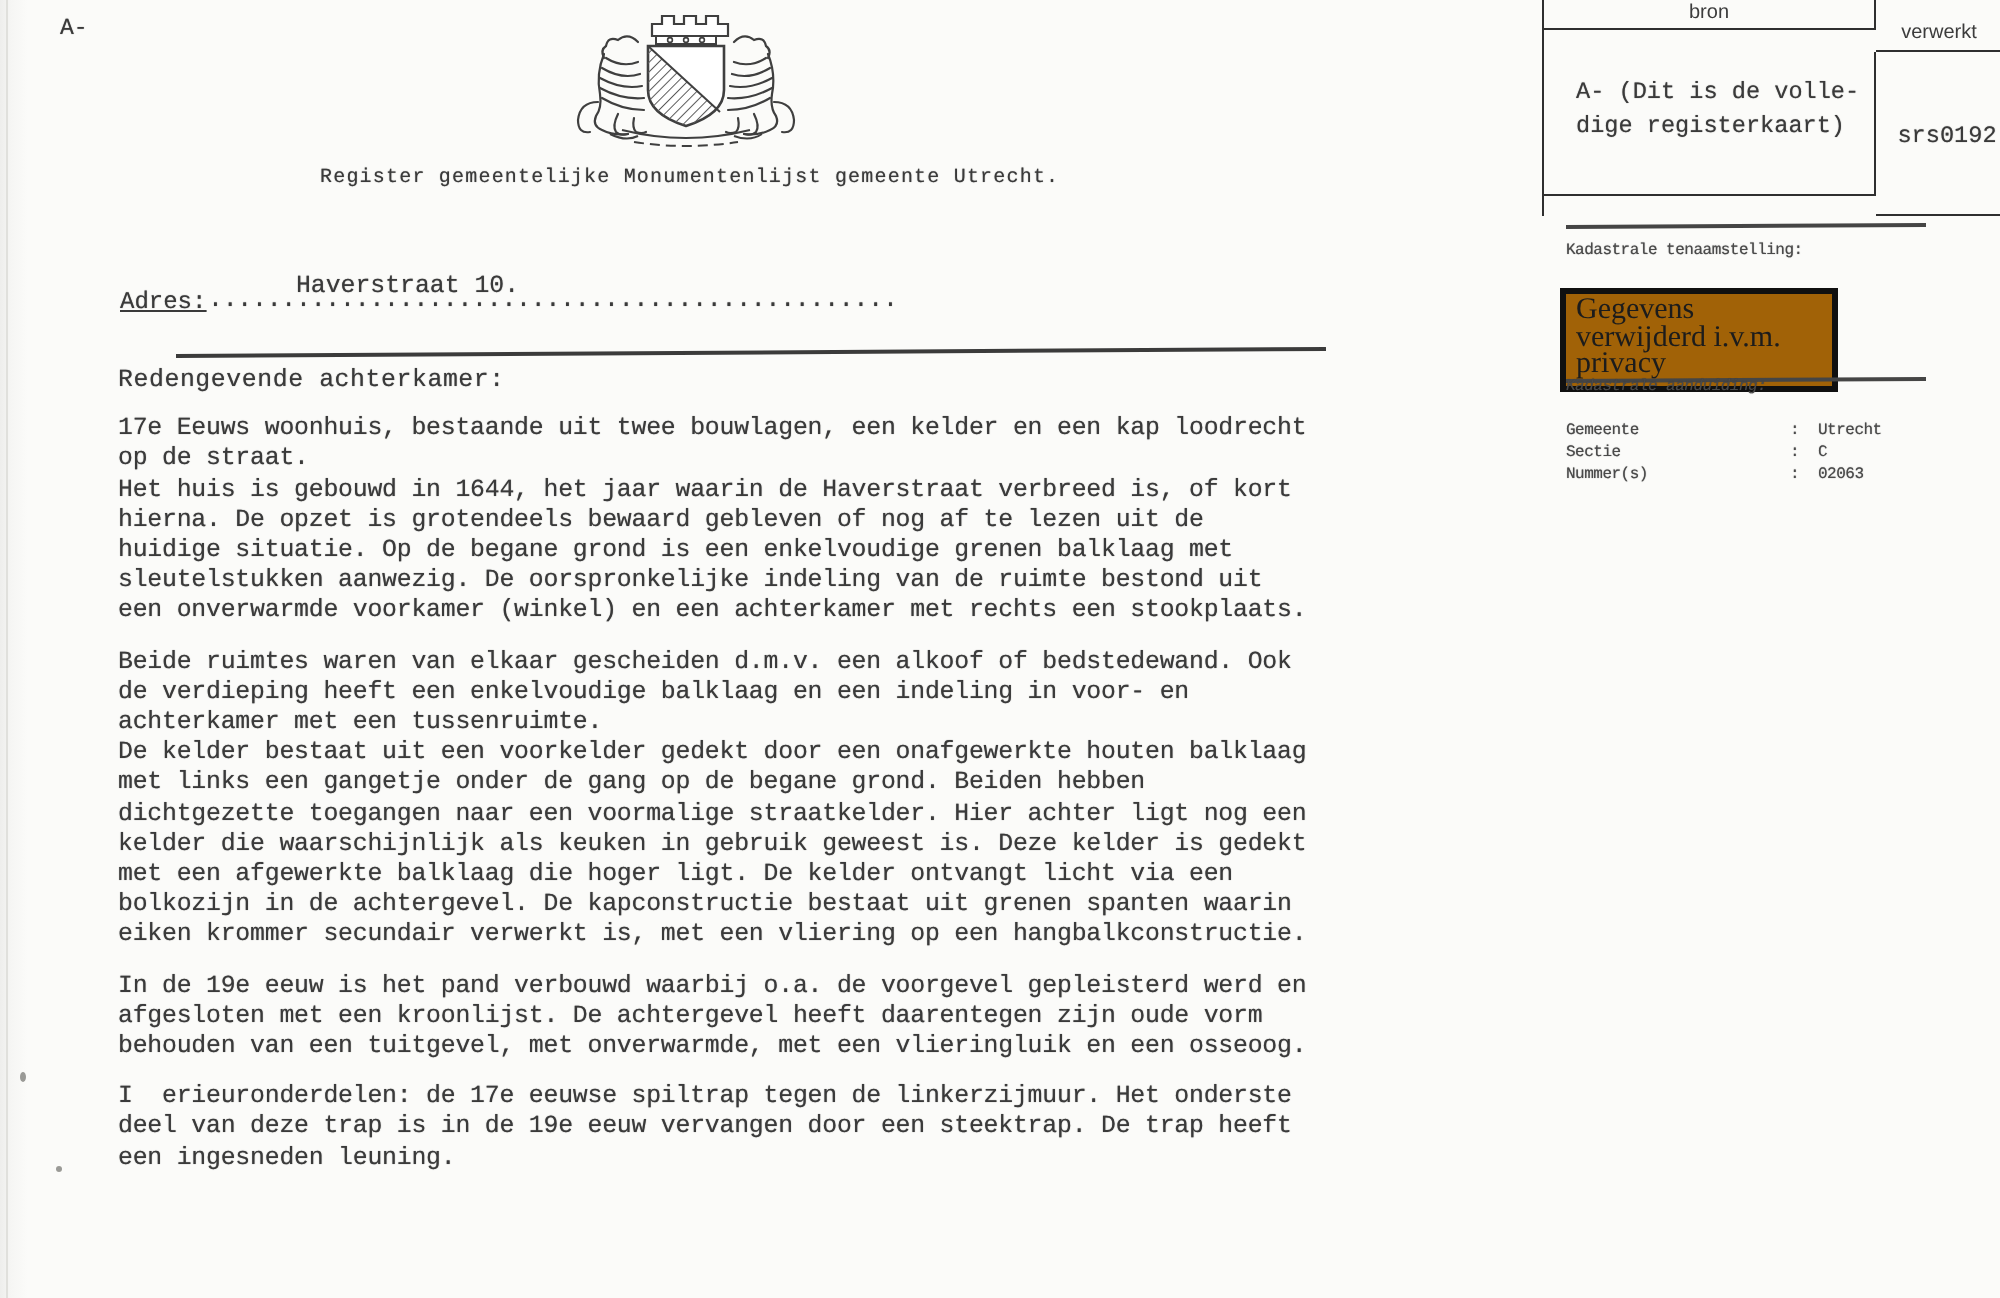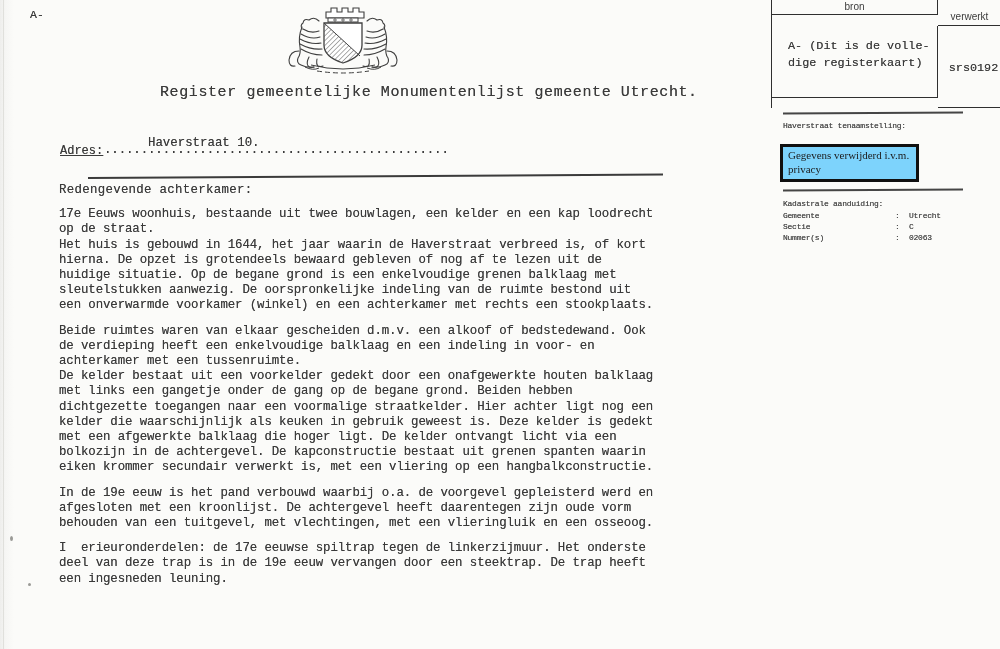--- a/index.html
+++ b/index.html
@@ -14,21 +14,21 @@
   }
   .edge-shade{
     position:absolute;left:0;top:0;bottom:0;width:14px;
     background:linear-gradient(90deg,#eeeeec 0%,#f6f6f4 40%,rgba(251,251,249,0) 100%);
   }
   .edge-line{position:absolute;left:3px;top:0;bottom:0;width:1px;background:#e0e0dc;}
   .type{text-shadow:0 0 0.5px rgba(45,45,45,0.65);}
   
   .corner-mark{position:absolute;left:30px;top:8px;font-size:11.5px;}
   .arms{position:absolute;left:283px;top:5px;width:120px;height:70px;}
-  .doc-title{position:absolute;left:160px;top:84px;font-size:15px;letter-spacing:.6px;}
+  .doc-title{position:absolute;left:160px;top:84px;font-size:10px;letter-spacing:.6px;}
   .adres-label{position:absolute;left:60px;top:144px;font-size:12px;text-decoration:underline;}
   .adres-value{position:absolute;left:148px;top:136px;font-size:12.4px;}
   .adres-dots{position:absolute;left:104px;top:143px;font-size:12.4px;letter-spacing:-0.1px;}
   .divider{
     position:absolute;left:88px;top:177px;width:575px;height:2px;background:#3b3b3b;
     transform:rotate(-0.35deg);transform-origin:left center;
   }
   
   .body-col{position:absolute;left:59px;top:183px;width:652px;font-size:12.4px;line-height:15.2px;}
   .section-heading{margin:0 0 9px 0;letter-spacing:.3px;}
@@ -42,27 +42,27 @@
     font-family:"Liberation Sans",sans-serif;font-size:10px;color:#3c3c3c;
     text-align:center;line-height:14px;}
   .reg-body{height:72px;border-bottom:1.5px solid #2f2f2f;box-sizing:border-box;}
   .reg-bron{padding:12px 0 4px 16px;font-size:11.8px;line-height:17px;white-space:pre-wrap;}
   .reg-verwerkt{padding:25px 0 0 8px;font-size:11.8px;text-align:center;}
   .side-rule{position:absolute;left:783px;width:180px;height:1.5px;background:#454545;}
   .rule-1{top:112px;transform:rotate(-0.3deg);}
   .rule-2{top:189px;transform:rotate(-0.3deg);}
   .side-label{position:absolute;left:783px;font-size:8px;letter-spacing:-0.25px;color:#4a4a4a;}
   .label-tenaam{top:121px;}
-  .label-aand{top:199px;}
+  .label-aand{top:189px;font-style:italic;}
   .privacy-box{
     position:absolute;left:780px;top:144px;width:124px;
-    border:3px solid #101010;background:#7dd3fc;
+    border:3px solid #101010;background:#a16207;
     padding:2px 4px 3px 5px;
     font-family:"Liberation Serif","DejaVu Serif",serif;
-    font-size:11px;line-height:13.5px;color:#1c1c1c;white-space:pre-wrap;
+    font-size:15px;line-height:13.5px;color:#1c1c1c;white-space:pre-wrap;
   }
   .aand-fields{position:absolute;left:783px;top:210px;width:210px;font-size:8px;letter-spacing:-0.25px;color:#4a4a4a;}
   .aand-row{display:grid;grid-template-columns:112px 14px auto;line-height:11px;}
   .speck{position:absolute;background:#9a9a96;border-radius:50%;}
   .speck-1{left:10px;top:536px;width:3px;height:5px;}
   .speck-2{left:28px;top:583px;width:3px;height:3px;}
 </style>
 </head>
 <body>
 
@@ -142,40 +142,40 @@
 achterkamer met een tussenruimte.
 De kelder bestaat uit een voorkelder gedekt door een onafgewerkte houten balklaag
 met links een gangetje onder de gang op de begane grond. Beiden hebben
 dichtgezette toegangen naar een voormalige straatkelder. Hier achter ligt nog een
 kelder die waarschijnlijk als keuken in gebruik geweest is. Deze kelder is gedekt
 met een afgewerkte balklaag die hoger ligt. De kelder ontvangt licht via een
 bolkozijn in de achtergevel. De kapconstructie bestaat uit grenen spanten waarin
 eiken krommer secundair verwerkt is, met een vliering op een hangbalkconstructie.</div>
     <div class="para type">In de 19e eeuw is het pand verbouwd waarbij o.a. de voorgevel gepleisterd werd en
 afgesloten met een kroonlijst. De achtergevel heeft daarentegen zijn oude vorm
-behouden van een tuitgevel, met vlechtingen, met een vlieringluik en een osseoog.</div>
+behouden van een tuitgevel, met onverwarmde, met een vlieringluik en een osseoog.</div>
     <div class="para type">I  erieuronderdelen: de 17e eeuwse spiltrap tegen de linkerzijmuur. Het onderste
 deel van deze trap is in de 19e eeuw vervangen door een steektrap. De trap heeft
 een ingesneden leuning.</div>
   </div>
 
   <div class="reg-table">
     <div class="reg-row">
       <div class="reg-col1 reg-head">bron</div>
       <div class="reg-col2 reg-head">verwerkt</div>
     </div>
     <div class="reg-row">
       <div class="reg-col1 reg-body reg-bron type">A- (Dit is de volle-
 dige registerkaart)</div>
       <div class="reg-col2 reg-body reg-verwerkt type">srs0192</div>
     </div>
   </div>
 
   <div class="side-rule rule-1"></div>
-  <div class="side-label label-tenaam type">Haverstraat tenaamstelling:</div>
+  <div class="side-label label-tenaam type">Kadastrale tenaamstelling:</div>
 
   <div class="privacy-box">Gegevens verwijderd i.v.m.
 privacy</div>
 
   <div class="side-rule rule-2"></div>
   <div class="side-label label-aand type">Kadastrale aanduiding:</div>
 
   <div class="aand-fields">
     <div class="aand-row">
       <span class="type">Gemeente</span>

